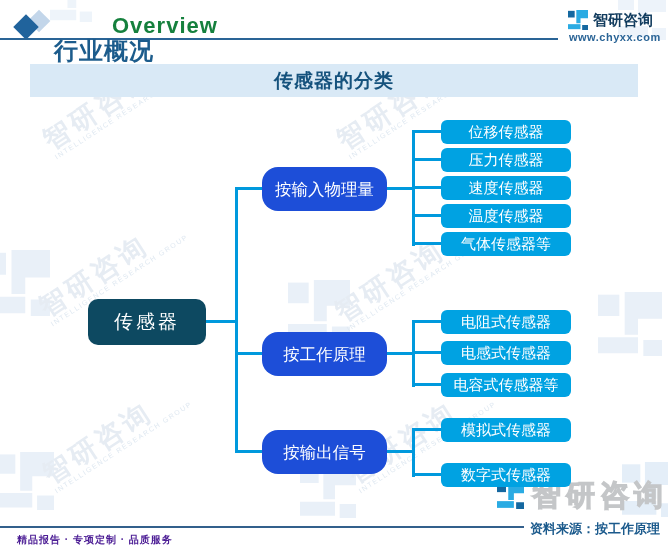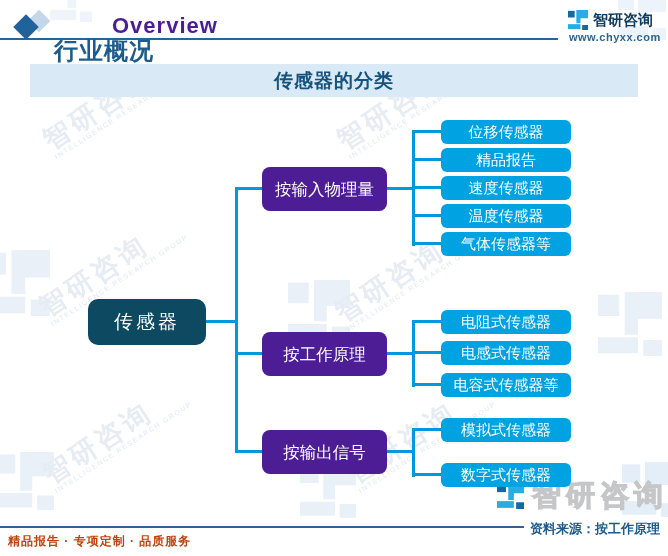--- a/index.html
+++ b/index.html
@@ -4,37 +4,37 @@
 <style>
   html,body{margin:0;padding:0;}
   body{
     width:668px;height:556px;position:relative;overflow:hidden;
     background:#ffffff;
     font-family:"Liberation Sans","DejaVu Sans",sans-serif;
   }
   .abs{position:absolute;}
   
   .hdr-title{left:54px;top:7px;font-size:24px;font-weight:bold;color:#1c5c8c;z-index:3;letter-spacing:1px;margin-top:28px;}
-  .hdr-overview{left:112px;top:13px;font-size:22px;font-weight:bold;color:#4c1d95;z-index:2;letter-spacing:1px;}
+  .hdr-overview{left:112px;top:13px;font-size:22px;font-weight:bold;color:#15803d;z-index:2;letter-spacing:1px;}
   .hdr-rule{left:0;top:38px;width:558px;height:2px;background:#2a6496;z-index:2;}
   .diamond{width:16px;height:16px;transform:rotate(45deg);}
   .hdr-brand-name{left:593px;top:11px;font-size:15px;font-weight:bold;color:#123c5e;z-index:3;}
   .hdr-url{left:569px;top:31px;font-size:11px;font-weight:bold;color:#2a6496;letter-spacing:.5px;z-index:3;}
   
   .title-bar{left:30px;top:64px;width:608px;height:33px;background:#d9e9f6;z-index:2;
     text-align:center;line-height:33px;font-size:19px;font-weight:bold;color:#15527d;letter-spacing:1px;}
   
   .node{z-index:2;color:#fff;text-align:center;font-weight:normal;}
   .root-box{left:88px;top:299px;width:118px;height:46px;line-height:46px;background:#0d4961;border-radius:10px;font-size:19px;letter-spacing:3px;}
-  .branch-box{left:262px;width:125px;height:44px;line-height:44px;background:#4c1d95;border-radius:8px;font-size:16.5px;}
+  .branch-box{left:262px;width:125px;height:44px;line-height:44px;background:#1d4ed8;border-radius:16px;font-size:16.5px;}
   .leaf-box{left:441px;width:130px;height:24px;line-height:24px;background:#00a2e2;border-radius:6px;font-size:15px;}
   .line{background:#0099dd;z-index:1;}
   
   .ftr-rule{left:0;top:526px;width:524px;height:2px;background:#33608c;z-index:2;}
-  .ftr-services{left:8px;top:533px;font-size:12px;font-weight:600;color:#c2410c;letter-spacing:1px;z-index:3;}
+  .ftr-services{left:17px;top:533px;font-size:10px;font-weight:600;color:#4c1d95;letter-spacing:1px;z-index:3;}
   .ftr-source{left:530px;top:520px;font-size:13px;font-weight:bold;color:#1b5a8c;z-index:3;}
   .ftr-www{left:494px;top:522px;font-size:11px;color:#c9d6e3;letter-spacing:3px;z-index:2;margin-top:35px;}
   .ftr-brand{left:497px;top:481px;z-index:1;display:flex;align-items:center;gap:8px;}
   .brand-outline{font-size:29px;font-weight:bold;color:rgba(195,195,195,0.25);
     -webkit-text-stroke:1.2px #c4c6c8;letter-spacing:5px;line-height:1;}
   
   .wm{pointer-events:none;z-index:0;}
   .wm-icon{color:#e9f0f8;}
   .wm-text{transform-origin:left center;transform:rotate(-33deg);white-space:nowrap;line-height:1.05;}
   .wm-cn{font-size:27px;font-weight:bold;color:#e6ecf3;letter-spacing:4px;}
@@ -156,21 +156,21 @@
 <div class="abs line" style="left:412px;top:428px;width:29px;height:3px"></div>
 <div class="abs line" style="left:412px;top:473px;width:29px;height:3px"></div>
 
 <div class="abs node root-box">传感器</div>
 
 <div class="abs node branch-box" style="top:167px">按输入物理量</div>
 <div class="abs node branch-box" style="top:332px">按工作原理</div>
 <div class="abs node branch-box" style="top:430px">按输出信号</div>
 
 <div class="abs node leaf-box" style="top:120px">位移传感器</div>
-<div class="abs node leaf-box" style="top:148px">精品报告</div>
+<div class="abs node leaf-box" style="top:148px">压力传感器</div>
 <div class="abs node leaf-box" style="top:176px">速度传感器</div>
 <div class="abs node leaf-box" style="top:204px">温度传感器</div>
 <div class="abs node leaf-box" style="top:232px">气体传感器等</div>
 
 <div class="abs node leaf-box" style="top:310px">电阻式传感器</div>
 <div class="abs node leaf-box" style="top:341px">电感式传感器</div>
 <div class="abs node leaf-box" style="top:373px">电容式传感器等</div>
 
 <div class="abs node leaf-box" style="top:418px">模拟式传感器</div>
 <div class="abs node leaf-box" style="top:463px">数字式传感器</div>

